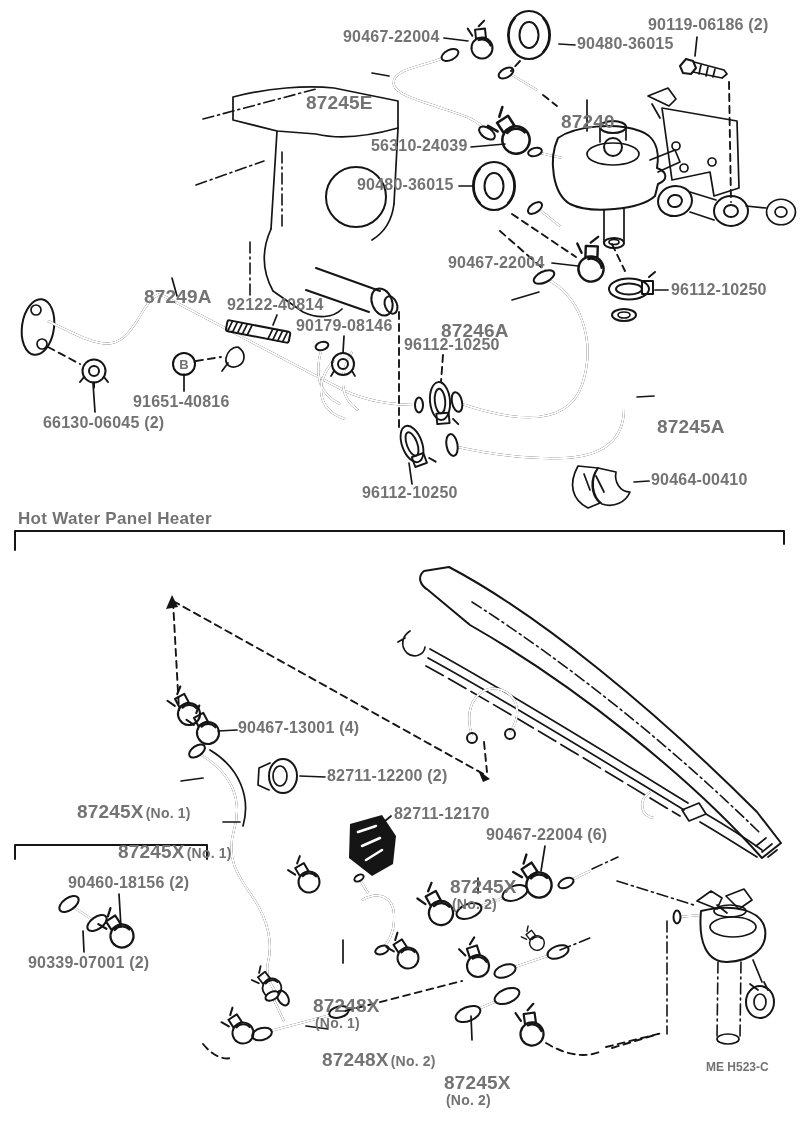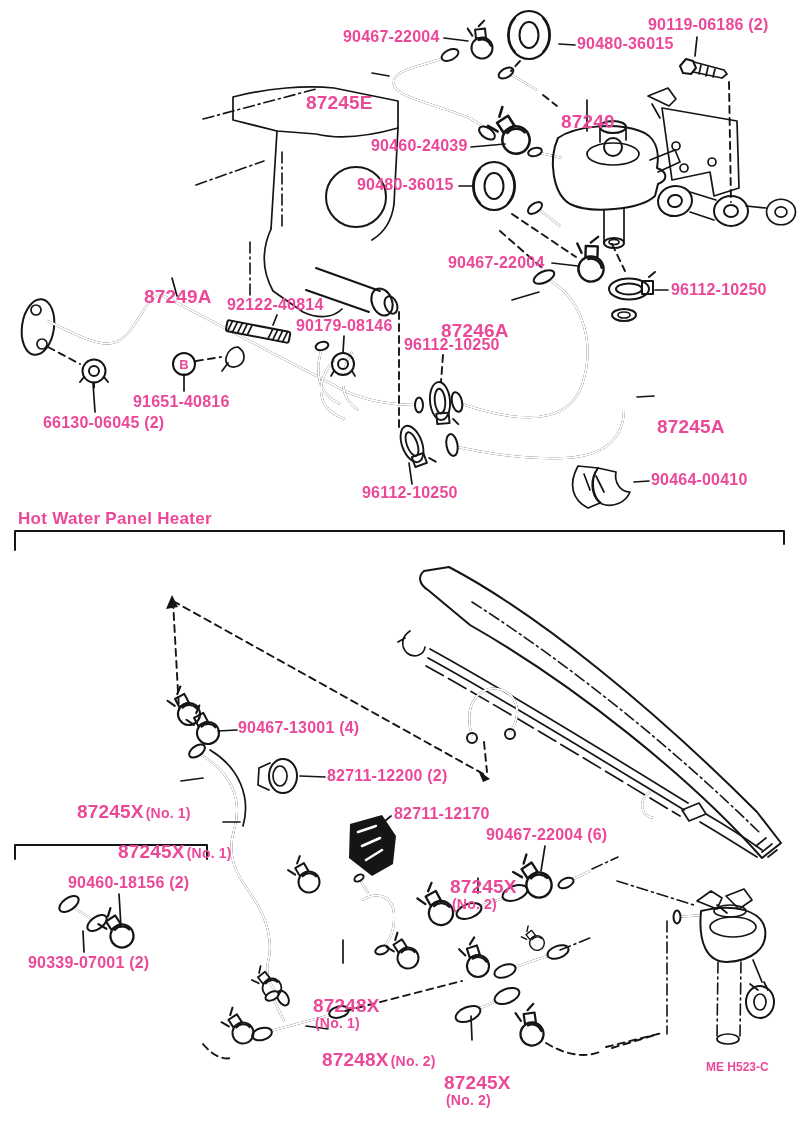--- a/index.html
+++ b/index.html
@@ -1,17 +1,17 @@
 <!DOCTYPE html>
 <html><head>
 <meta charset="utf-8">
 <style>
   html,body{margin:0;padding:0;background:#fff;}
   .page{position:relative;width:800px;height:1124px;background:#fff;overflow:hidden;
-        font-family:"Liberation Sans",sans-serif;color:#ec4899;}
+        font-family:"Liberation Sans",sans-serif;color:#737373;}
   svg.diagram{position:absolute;left:0;top:0;}
   svg path,svg line,svg ellipse,svg circle,svg rect,svg polygon{
     stroke:#151515;fill:none;stroke-width:2;stroke-linecap:round;stroke-linejoin:round;}
   svg .to{stroke:#151515;fill:none;stroke-linecap:butt;}
   svg .ti{stroke:#fff;fill:none;stroke-linecap:butt;}
   svg .cap{fill:#fff;}
   svg .fillb{fill:#151515;stroke:none;}
   svg .wh{stroke:#fff;stroke-width:2.6;}
   svg .thin{stroke-width:1.7;}
   svg .dd{stroke-dasharray:11 4 2 4;stroke-width:1.6;}
@@ -399,21 +399,21 @@
     <path class="thin" d="M328,1029 L306,1026"></path>
     <path class="thin" d="M472,1040 L471,1016"></path>
   </g>
 </svg>
 
   <div class="lbl" style="left:343px;top:29px">90467-22004</div>
   <div class="lbl" style="left:577px;top:36px">90480-36015</div>
   <div class="lbl" style="left:648px;top:17px">90119-06186 (2)</div>
   <div class="lbl big" style="left:306px;top:61px">87245E</div>
   <div class="lbl big" style="left:561px;top:80px">87240</div>
-  <div class="lbl" style="left:371px;top:138px">90460-24039</div>
+  <div class="lbl" style="left:371px;top:138px">56310-24039</div>
   <div class="lbl" style="left:357px;top:177px">90480-36015</div>
   <div class="lbl big" style="left:144px;top:255px">87249A</div>
   <div class="lbl" style="left:227px;top:297px">92122-40814</div>
   <div class="lbl" style="left:296px;top:318px">90179-08146</div>
   <div class="lbl" style="left:448px;top:255px">90467-22004</div>
   <div class="lbl big" style="left:441px;top:289px">87246A</div>
   <div class="lbl" style="left:671px;top:282px">96112-10250</div>
   <div class="lbl" style="left:404px;top:337px">96112-10250</div>
   <div class="lbl big" style="left:657px;top:385px">87245A</div>
   <div class="lbl" style="left:133px;top:394px">91651-40816</div>

